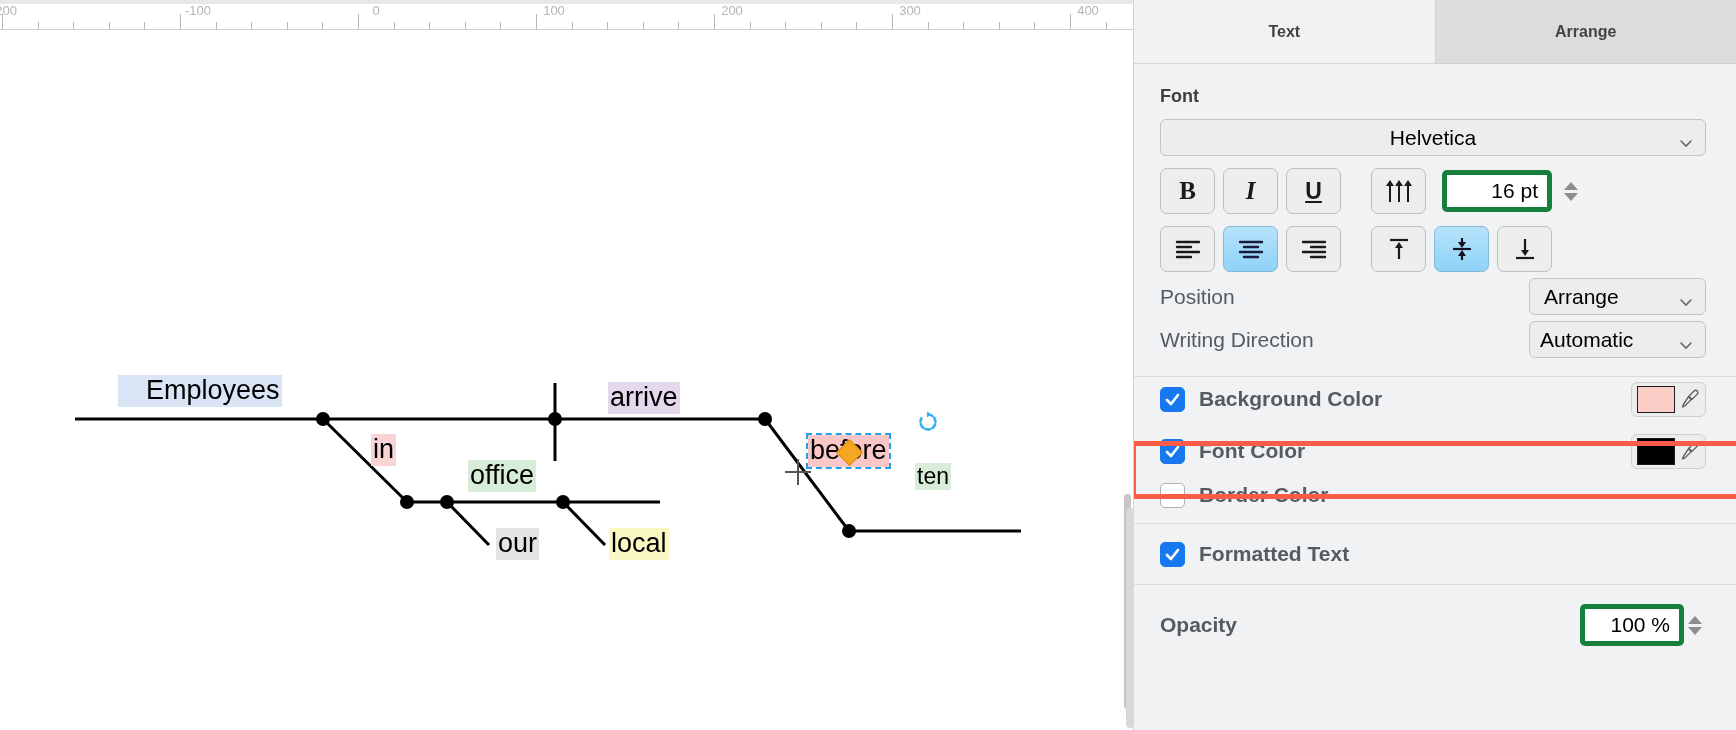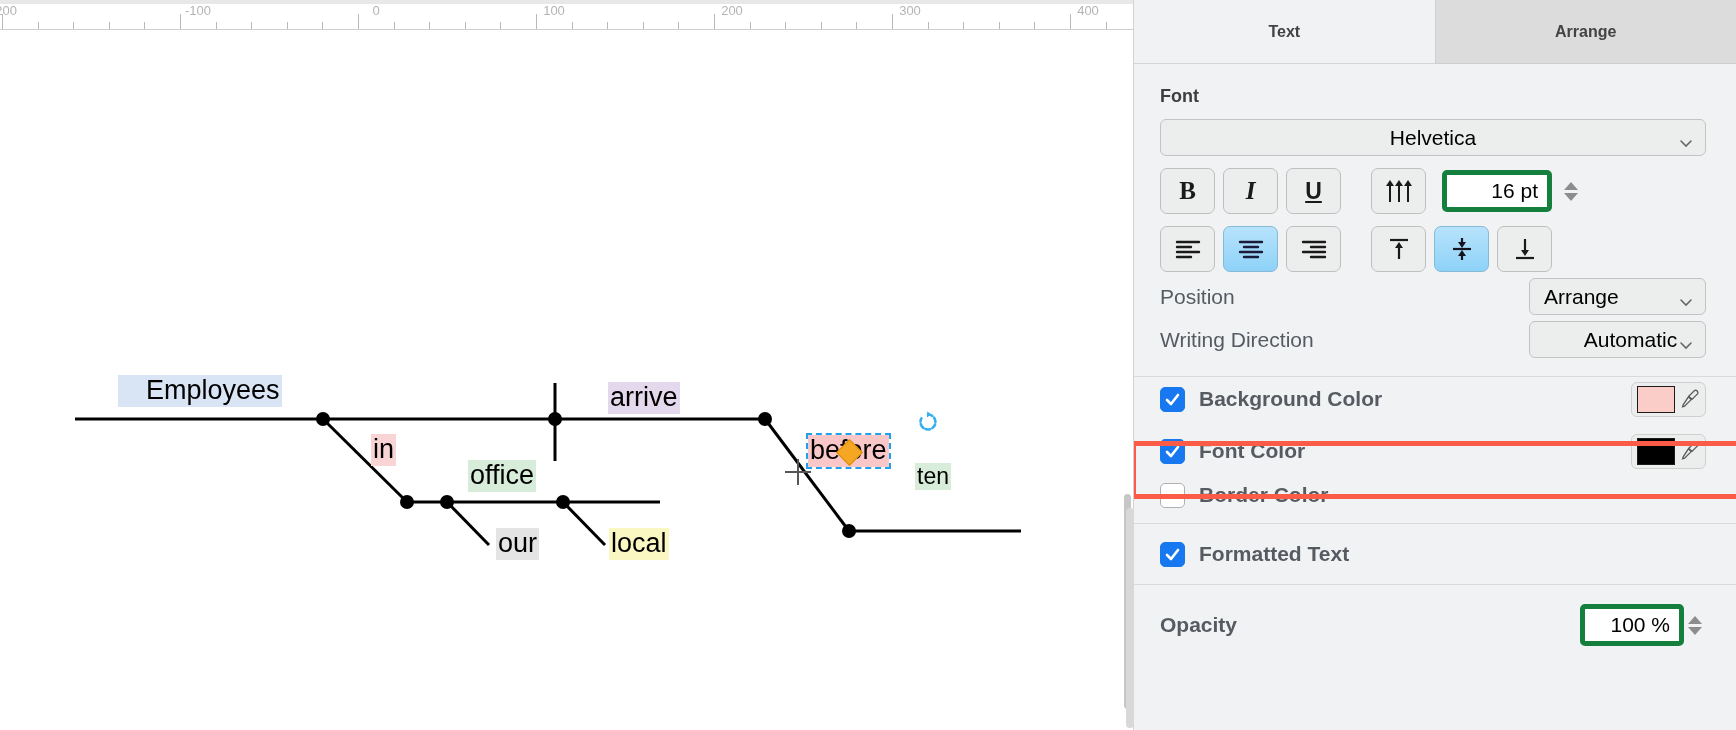--- a/index.html
+++ b/index.html
@@ -531,21 +531,21 @@
           <span class="chev">
             <svg width="14" height="14" viewBox="0 0 14 14">
                 <path d="M2 5 L7 10 L12 5" fill="none" stroke="#666" stroke-width="1.6" stroke-linecap="round"></path>
               </svg>
           </span>
         </div>
       </div>
 
       <div class="row" style="margin-top:6px;">
         <div class="plabel">Writing Direction</div>
-        <div class="combo" style="width:177px; margin-left:auto; justify-content:center; padding-left:26px;">
+        <div class="combo" style="width:177px; margin-left:auto; justify-content:flex-start; padding-left:10px;">
           <span>Automatic</span>
           <span class="chev">
             <svg width="14" height="14" viewBox="0 0 14 14">
                 <path d="M2 5 L7 10 L12 5" fill="none" stroke="#666" stroke-width="1.6" stroke-linecap="round"></path>
               </svg>
           </span>
         </div>
       </div>
 
       <div class="sep" style="margin-top:18px;"></div>

